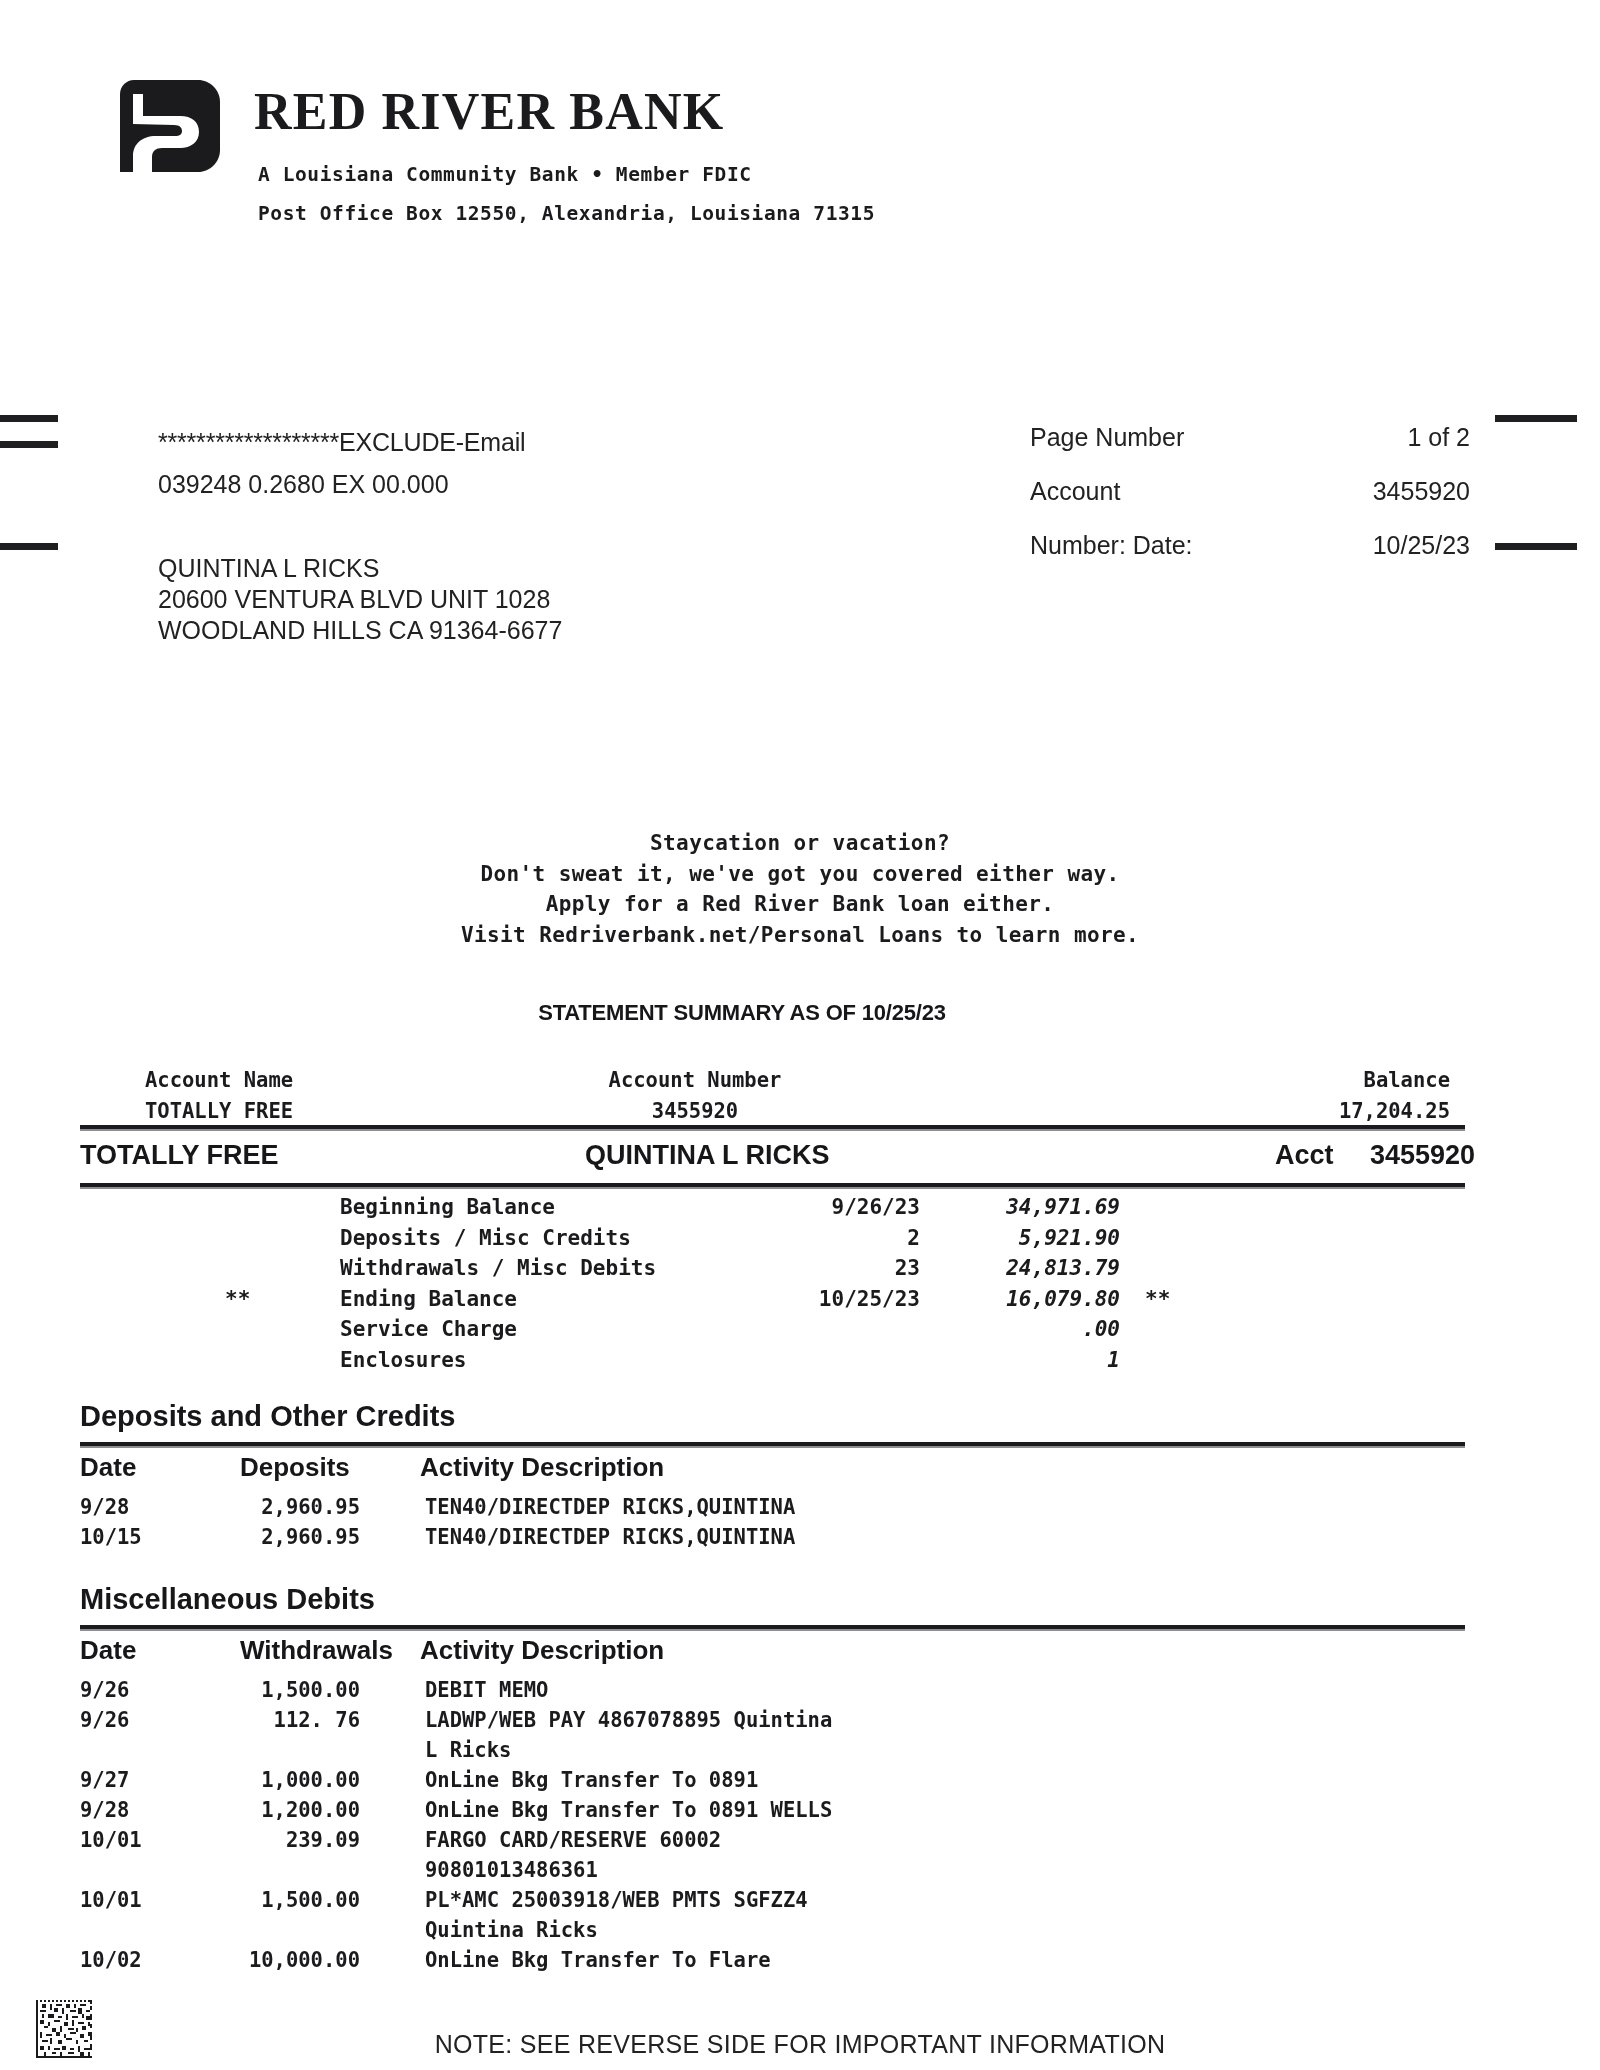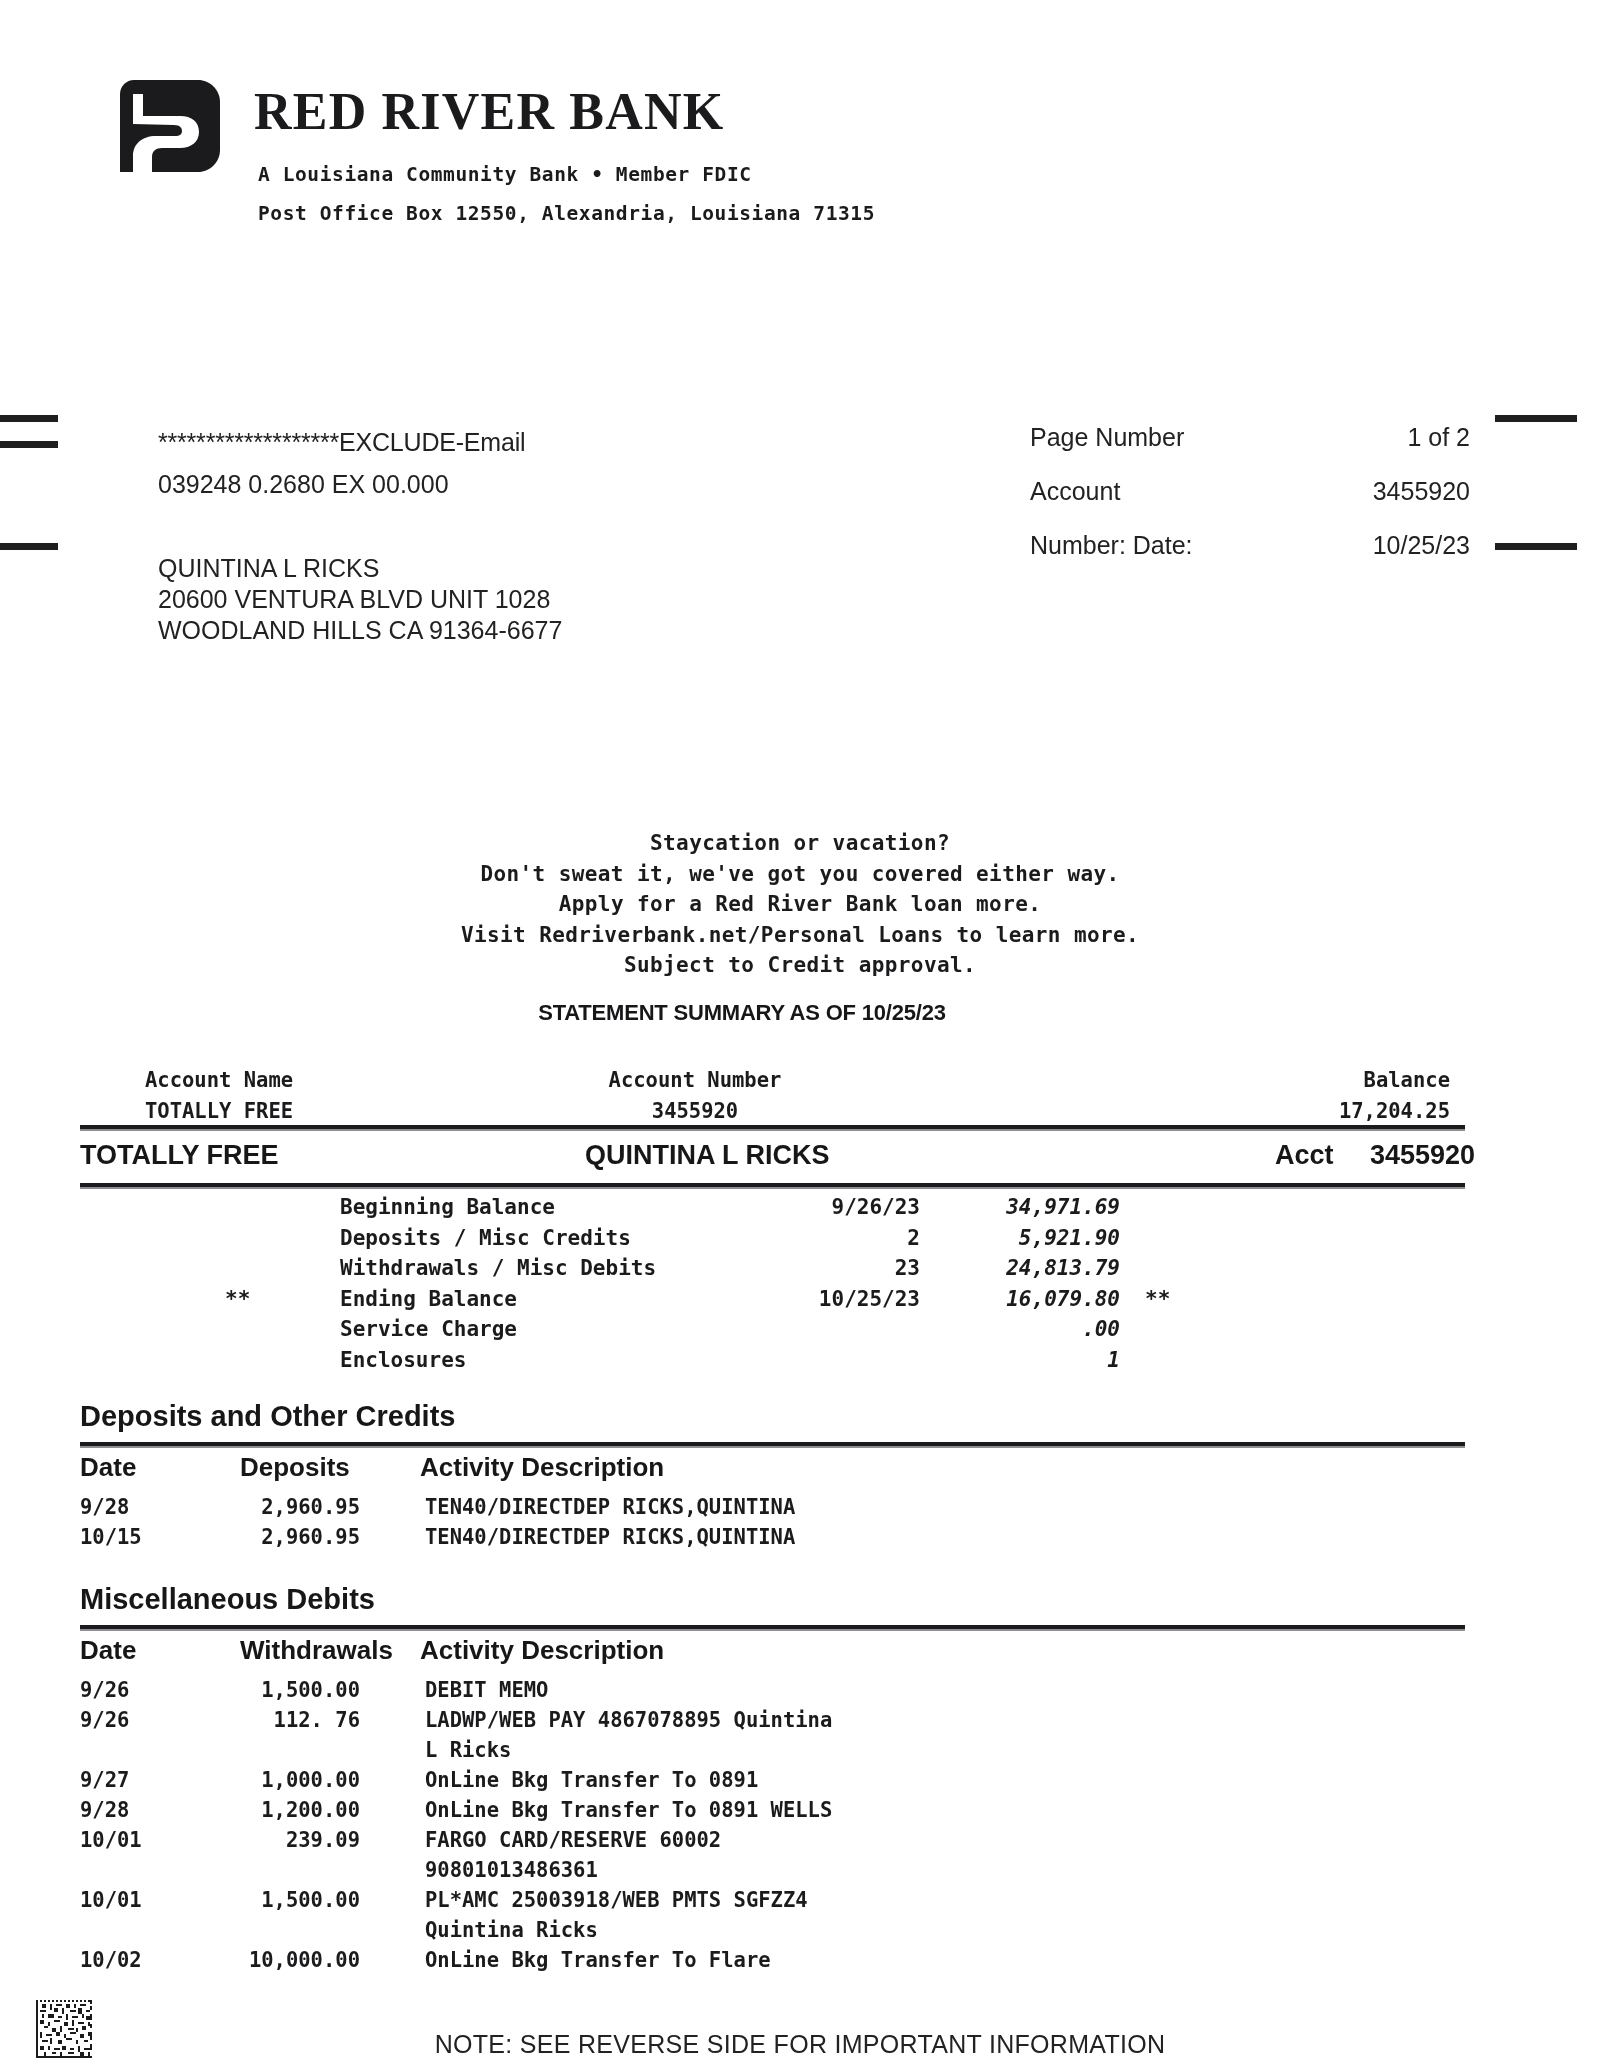--- a/index.html
+++ b/index.html
@@ -302,23 +302,22 @@
     </div>
     <div class="meta-row">
       <span class="meta-label">Number: Date:</span>
       <span class="meta-value">10/25/23</span>
     </div>
   </div>
 
   <div id="promo">
     <div>Staycation  or  vacation?</div>
     <div>Don't  sweat  it,  we've  got  you  covered  either  way.</div>
-    <div>Apply  for  a  Red  River  Bank  loan  more.</div>
+    <div>Apply  for  a  Red  River  Bank  loan  either.</div>
     <div>Visit  Redriverbank.net/Personal  Loans  to  learn  more.</div>
-    <div>Subject  to  Credit  approval.</div>
   </div>
 
   <div id="summary-title">STATEMENT SUMMARY AS OF 10/25/23</div>
 
   <div id="summary-table">
     <div class="srow">
       <span class="col-a">Account  Name</span>
       <span class="col-b">Account  Number</span>
       <span class="col-c">Balance</span>
     </div>

